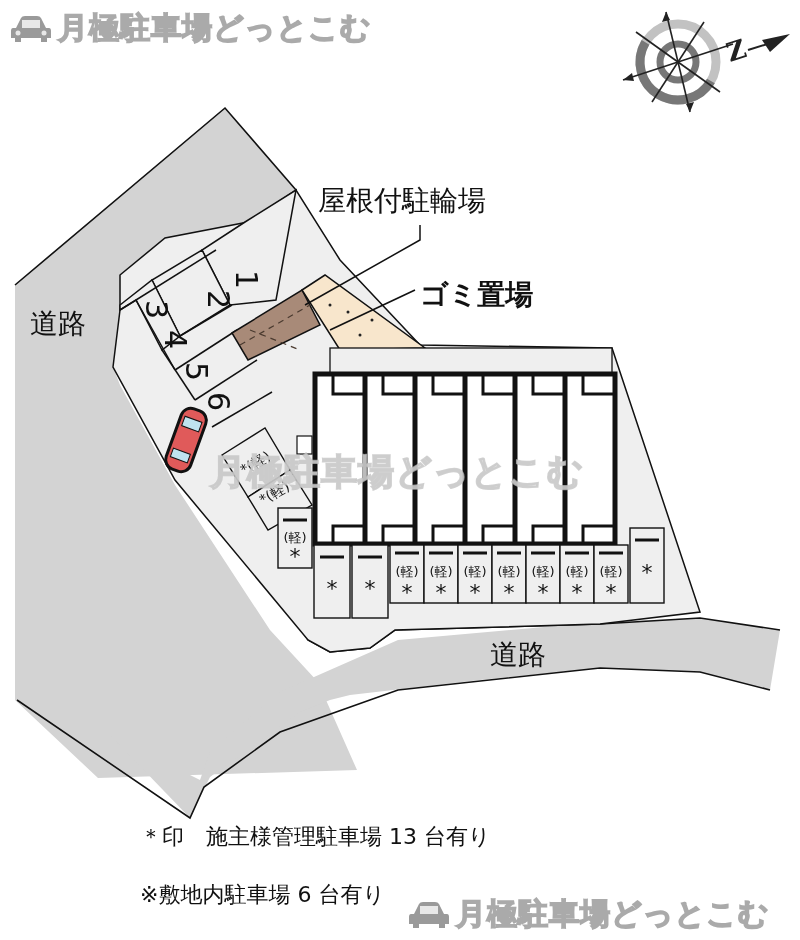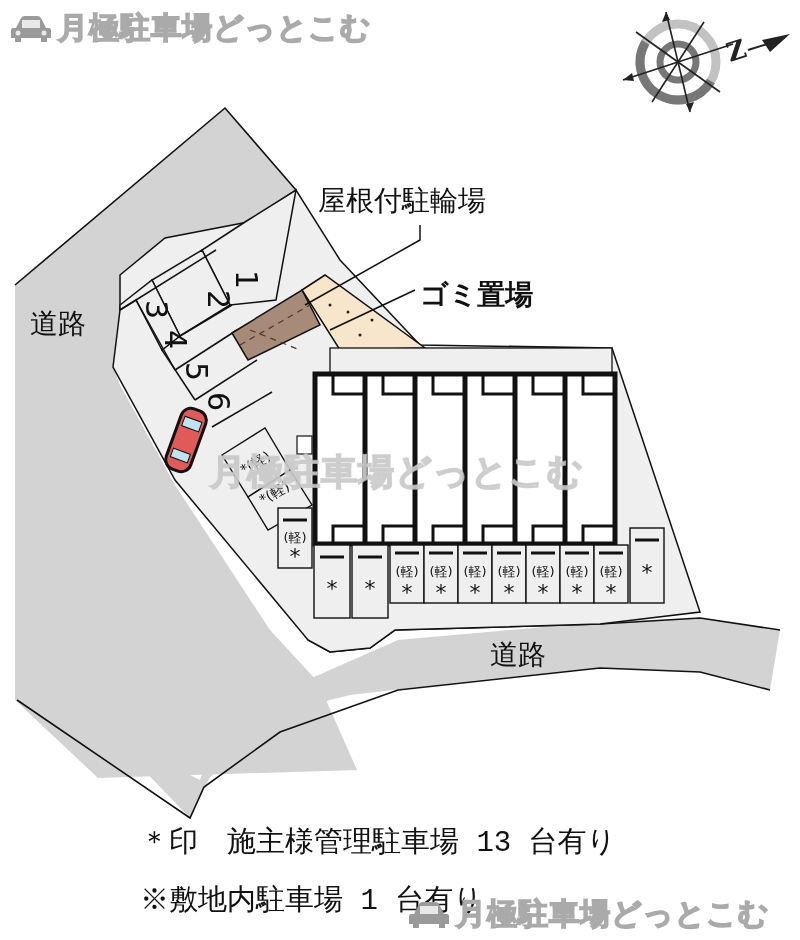--- a/index.html
+++ b/index.html
@@ -3,21 +3,21 @@
 <meta charset="utf-8">
 <style>
   html,body{margin:0;padding:0;background:#fff;}
   body{width:800px;height:940px;position:relative;overflow:hidden;font-family:"DejaVu Sans","Liberation Sans",sans-serif;}
   .brand{position:absolute;left:10px;top:8px;display:flex;align-items:center;gap:6px;}
   .brand-text{font-size:30px;font-weight:bold;color:#e6e6e6;-webkit-text-stroke:1.5px #aaa;letter-spacing:1px;}
   .brand.bottom{left:408px;top:894px;}
   .watermark{position:absolute;left:210px;top:448px;font-size:36px;font-weight:bold;color:rgba(235,235,235,0.75);-webkit-text-stroke:1.5px rgba(190,190,190,0.7);pointer-events:none;letter-spacing:1px;}
   svg.map{position:absolute;left:0;top:0;}
   .lbl{position:absolute;font-size:28px;color:#111;white-space:nowrap;}
-  .note{position:absolute;left:140px;font-size:29px;color:#111;white-space:nowrap;font-family:Liberation Mono, monospace;}
+  .note{position:absolute;left:140px;font-size:22px;color:#111;white-space:nowrap;}
 </style>
 </head>
 <body>
 
 <div class="brand">
   <svg width="42" height="30" viewBox="0 0 42 30">
     <path d="M6 14 L11 4 Q12 2 15 2 L27 2 Q30 2 31 4 L36 14 L39 14 Q41 14 41 17 L41 24 L37 24 L37 28 L31 28 L31 24 L11 24 L11 28 L5 28 L5 24 L1 24 L1 17 Q1 14 3 14 Z" fill="#9a9a9a"></path>
     <rect x="12" y="6" width="18" height="8" fill="#e8e8e8"></rect>
     <circle cx="8" cy="19" r="2.5" fill="#e8e8e8"></circle>
       <circle cx="34" cy="19" r="2.5" fill="#e8e8e8"></circle>
@@ -187,21 +187,21 @@
 </svg>
 
 <div class="lbl" style="left:30px;top:305px;">道路</div>
 <div class="lbl" style="left:490px;top:636px;">道路</div>
 <div class="lbl" style="left:318px;top:182px;">屋根付駐輪場</div>
 <div class="lbl" style="left:420px;top:276px;font-weight:bold;">ゴミ置場</div>
 
 <div class="watermark">月極駐車場どっとこむ</div>
 
 <div class="note" style="top:822px;">＊印　施主様管理駐車場 13 台有り</div>
-<div class="note" style="top:880px;">※敷地内駐車場 1 台有り</div>
+<div class="note" style="top:880px;">※敷地内駐車場 6 台有り</div>
 
 <div class="brand bottom">
   <svg width="42" height="30" viewBox="0 0 42 30">
     <path d="M6 14 L11 4 Q12 2 15 2 L27 2 Q30 2 31 4 L36 14 L39 14 Q41 14 41 17 L41 24 L37 24 L37 28 L31 28 L31 24 L11 24 L11 28 L5 28 L5 24 L1 24 L1 17 Q1 14 3 14 Z" fill="#9a9a9a"></path>
     <rect x="12" y="6" width="18" height="8" fill="#e8e8e8"></rect>
   </svg>
   <span class="brand-text">月極駐車場どっとこむ</span>
 </div>
 
 </body></html>

